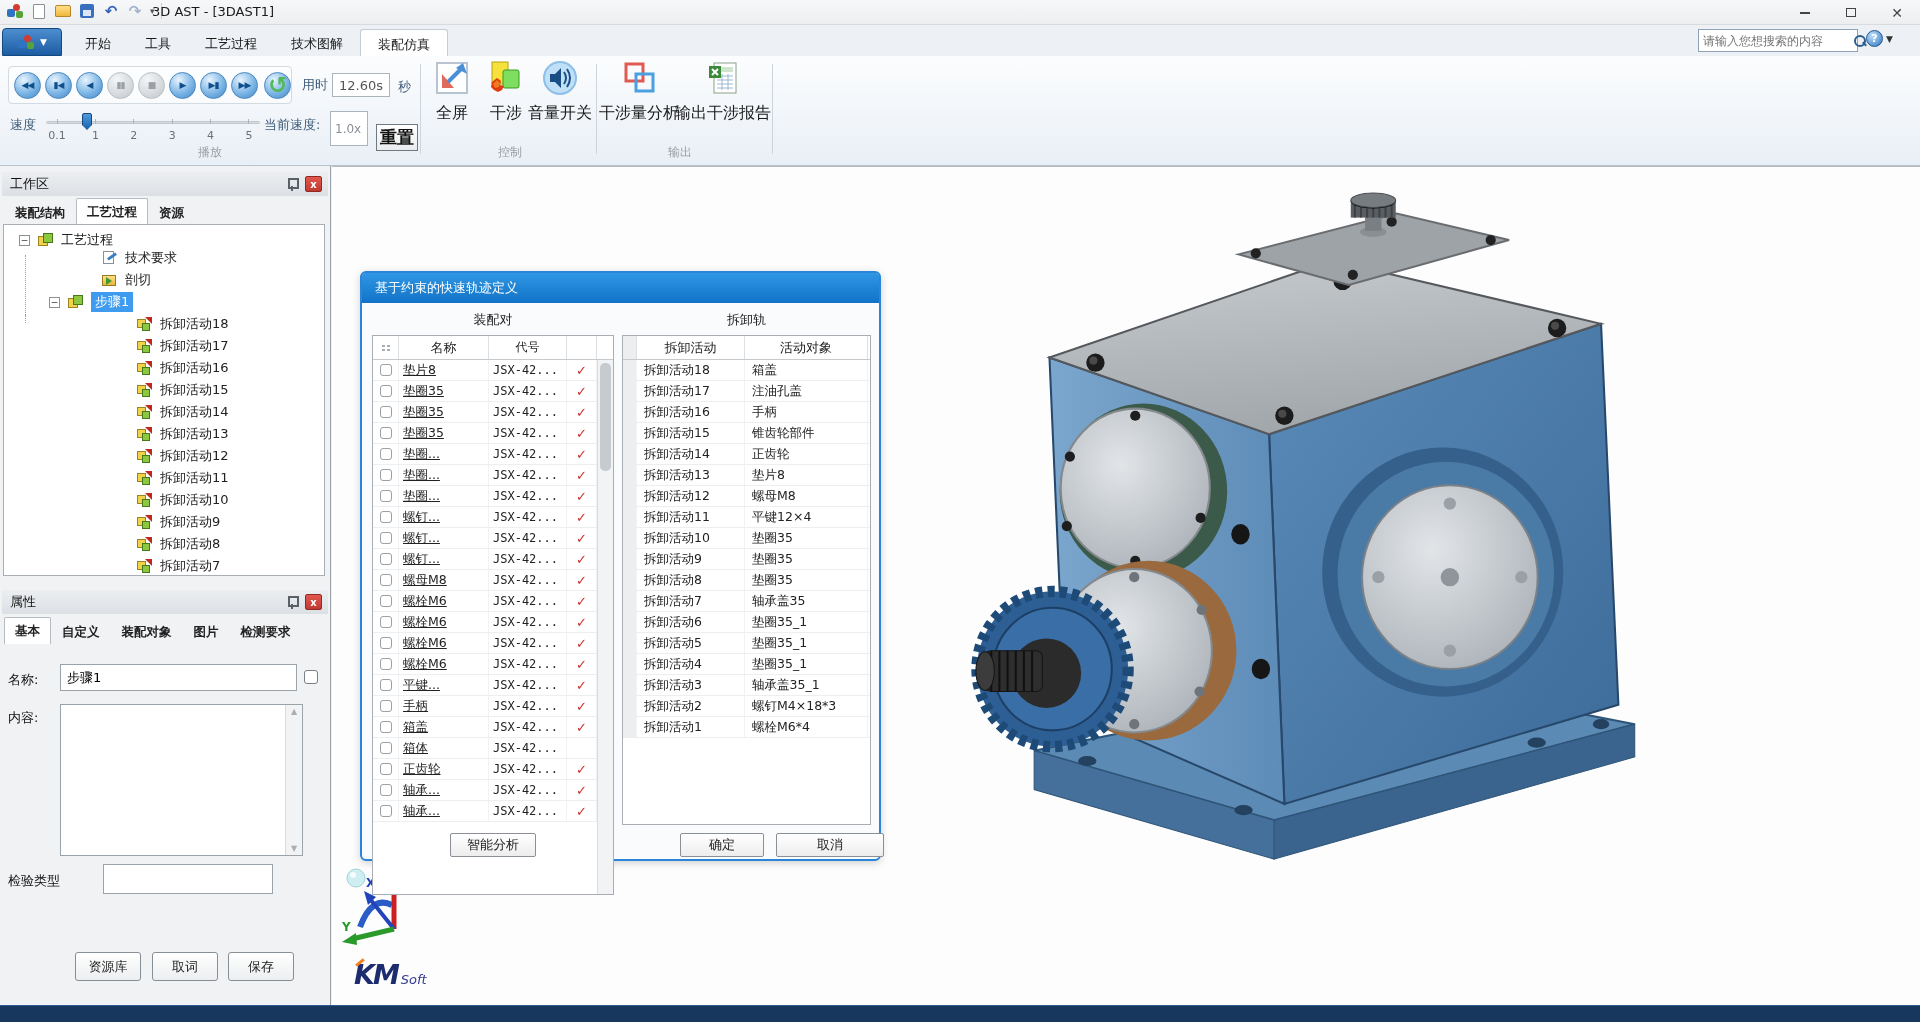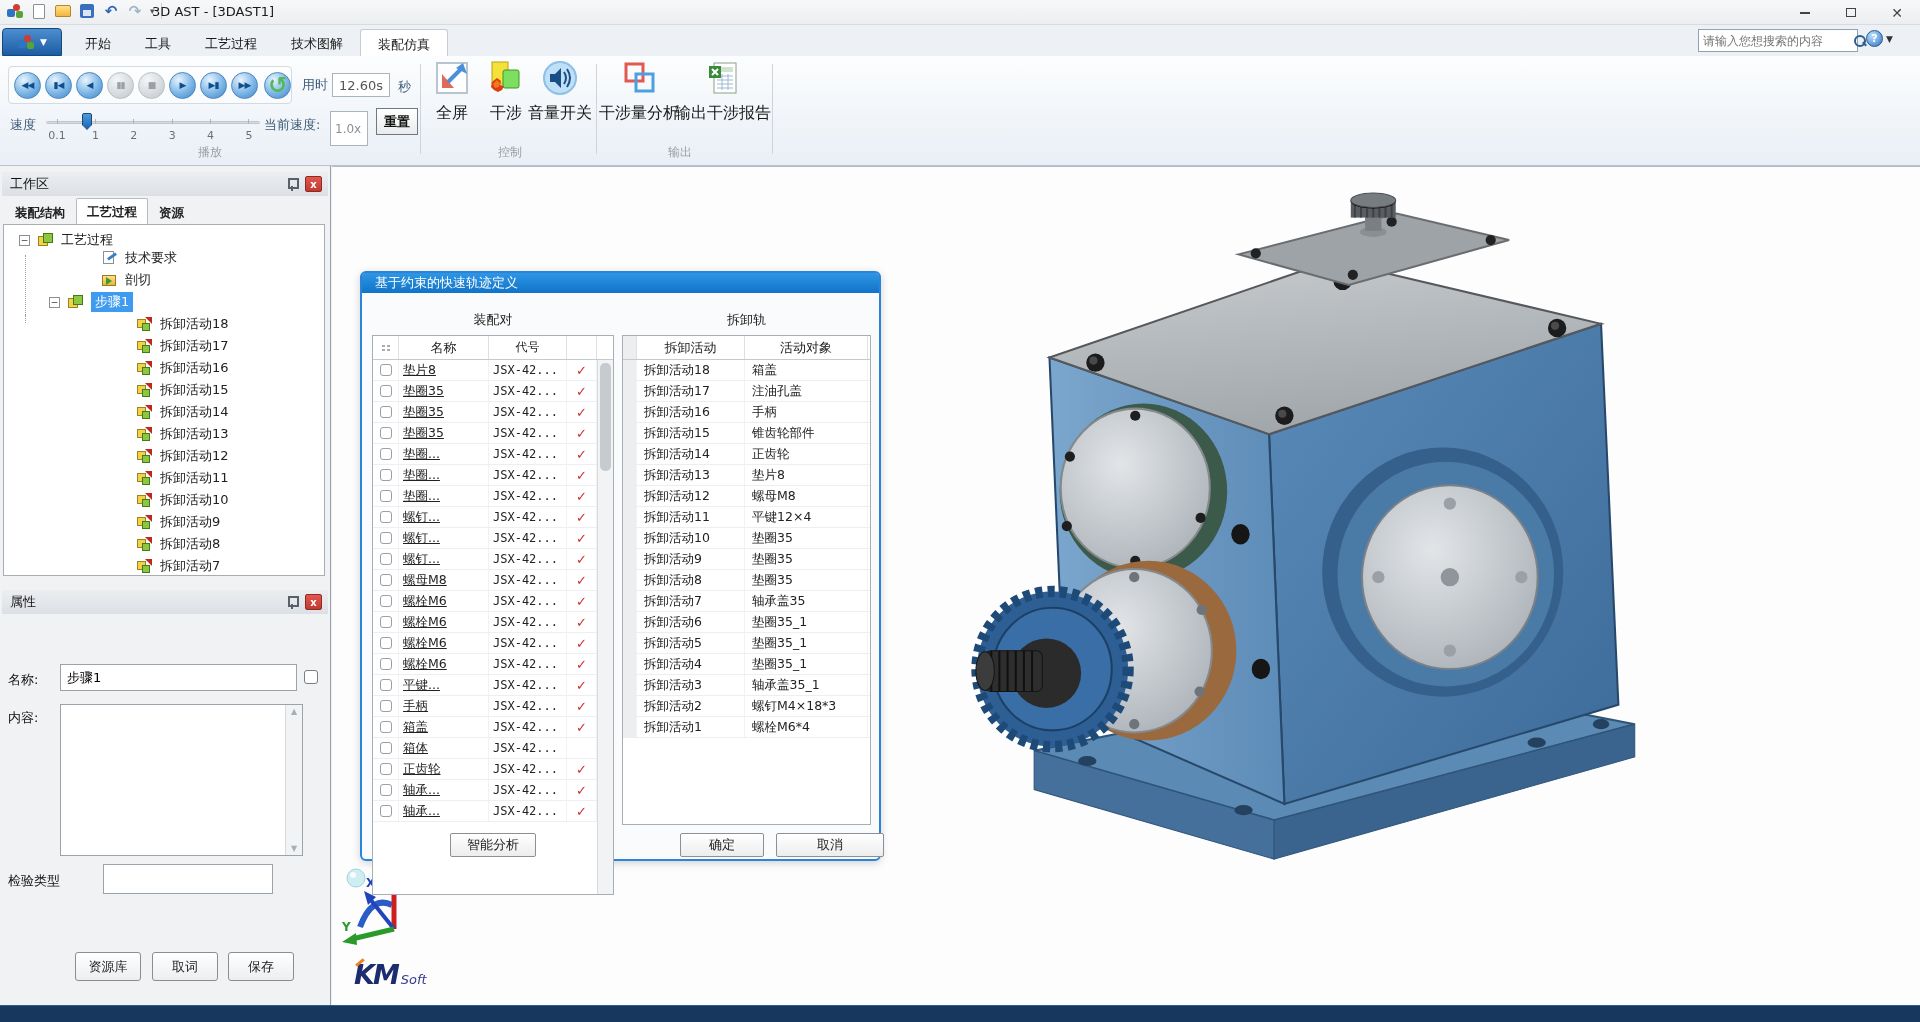--- a/index.html
+++ b/index.html
@@ -75,22 +75,22 @@
 .slider .track { position:absolute; left:0; right:0; top:9px; height:3px; background:#d7dce1; border:1px solid #bfc6cc; border-radius:2px; }
 .slider .ticks { position:absolute; left:0; right:0; top:0; display:flex; justify-content:space-between; }
 .slider .tick { display:flex; flex-direction:column; align-items:center; width:22px; }
 .slider .notch { width:1px; height:5px; background:#aeb5bb; margin-top:7px; }
 .slider .tlabel { margin-top:5px; font-size:11px; color:#6b7075; }
 .slider .thumb { position:absolute; left:36px; top:1px; width:10px; height:17px; background:linear-gradient(#4f9bdc,#1c64ad);
   border:1px solid #14497f; border-radius:2px 2px 1px 1px; clip-path:polygon(0 0,100% 0,100% 70%,50% 100%,0 70%); }
 .curspeed-label { position:absolute; left:264px; top:60px; }
 .curspeed-box { position:absolute; left:330px; top:55px; width:38px; height:35px; background:#fff; border:1px solid #aab4bd;
   color:#8a9097; display:flex; align-items:center; padding-left:4px; font-size:12px; }
-.reset-btn { position:absolute; left:376px; top:52px; width:42px; height:27px; background:linear-gradient(#ffffff,#e9ebee);
-  border:1px solid #707880; font-size:13px; font-weight:bold; color:#111; display:flex; align-items:center; justify-content:center; }
+.reset-btn { position:absolute; left:376px; top:68px; width:42px; height:27px; background:linear-gradient(#ffffff,#e9ebee);
+  border:1px solid #707880; font-size:17px; font-weight:bold; color:#111; display:flex; align-items:center; justify-content:center; }
 
 .bigbtn { position:absolute; top:4px; height:64px; display:flex; flex-direction:column; align-items:center; justify-content:space-between; }
 .bigbtn .cap { font-size:16px; color:#1a1a1a; white-space:nowrap; }
 .bigbtn svg { display:block; }
 
 
 .leftcol { position:absolute; left:0; top:166px; width:331px; height:839px; background:#f1f2f4; border-right:1px solid #98a0a8; }
 .panel-hdr { position:absolute; left:2px; right:2px; height:24px; background:linear-gradient(#eceef1,#dce0e5);
   display:flex; align-items:center; padding-left:8px; font-size:13px; color:#111; }
 .hdr-pin { position:absolute; right:30px; top:5px; width:12px; height:14px; }
@@ -139,21 +139,21 @@
   border-top:1px solid #b5bac0; }
 .axes { position:absolute; left:10px; top:698px; }
 .km-logo { position:absolute; left:22px; top:792px; font-style:italic; white-space:nowrap; }
 .km-logo .km { font-size:27px; font-weight:bold; color:#1c2c6e; letter-spacing:-2px; position:relative; }
 .km-logo .km::before { content:""; position:absolute; left:1px; top:2px; width:10px; height:3px; background:#f08020; transform:rotate(-40deg); }
 .km-logo .soft { font-size:13px; color:#333a8c; margin-left:3px; }
 
 
 .dialog { position:absolute; left:28px; top:104px; width:521px; height:590px; background:#fafbfc;
   border:2px solid #2a84d8; border-radius:6px; box-shadow:0 2px 8px rgba(0,0,0,.18); }
-.dlg-title { height:20px; background:linear-gradient(#2f96e4,#1173c8); border-radius:3px 3px 0 0;
+.dlg-title { height:30px; background:linear-gradient(#2f96e4,#1173c8); border-radius:3px 3px 0 0;
   color:#fff; font-size:13px; display:flex; align-items:center; padding-left:13px; }
 .dlg-group { position:absolute; top:38px; font-size:13px; color:#222; text-align:center; }
 .tbl { position:absolute; top:62px; background:#fff; border:1px solid #a8aeb4; overflow:hidden; }
 .tbl-left { left:10px; width:242px; height:560px; }
 .tbl-right { left:260px; width:249px; height:490px; }
 .thead { display:flex; height:24px; border-bottom:1px solid #c6cacd; font-size:13px; }
 .thead > div { display:flex; align-items:center; justify-content:center; border-right:1px solid #dde0e3; }
 .trowd { display:flex; height:21px; border-bottom:1px solid #eceef0; font-size:12.5px; align-items:center; }
 .trowd > div { border-right:1px solid #f0f2f4; height:100%; display:flex; align-items:center; }
 .c-drag { width:26px; justify-content:center; }
@@ -504,20 +504,28 @@
           <span>拆卸活动7</span>
         </div>
       </div>
   </div>
 
   <div class="panel-hdr" style="top:424px;">
     <span>属性</span>
     <span class="hdr-pin"></span>
     <span class="hdr-close">x</span>
   </div>
+  <div class="ptabs" style="left:4px; top:452px;">
+
+  <div class="ptab prop-tab active">基本</div>
+      <div class="ptab prop-tab">自定义</div>
+      <div class="ptab prop-tab">装配对象</div>
+      <div class="ptab prop-tab">图片</div>
+      <div class="ptab prop-tab">检测要求</div>
+    </div>
   <div class="prop-form">
     <span class="flabel" style="left:8px; top:27px;">名称:</span>
     <input class="finput" style="left: 60px; top: 20px; width: 237px; height: 27px;" value="步骤1">
     <span class="fcheck" style="left:304px; top:26px;"></span>
     <span class="flabel" style="left:8px; top:65px;">内容:</span>
     <div class="ftextarea" style="left:60px; top:60px; width:243px; height:152px;">
       <div class="vsb">
           <span>▲</span>
           <span>▼</span>
         </div>

